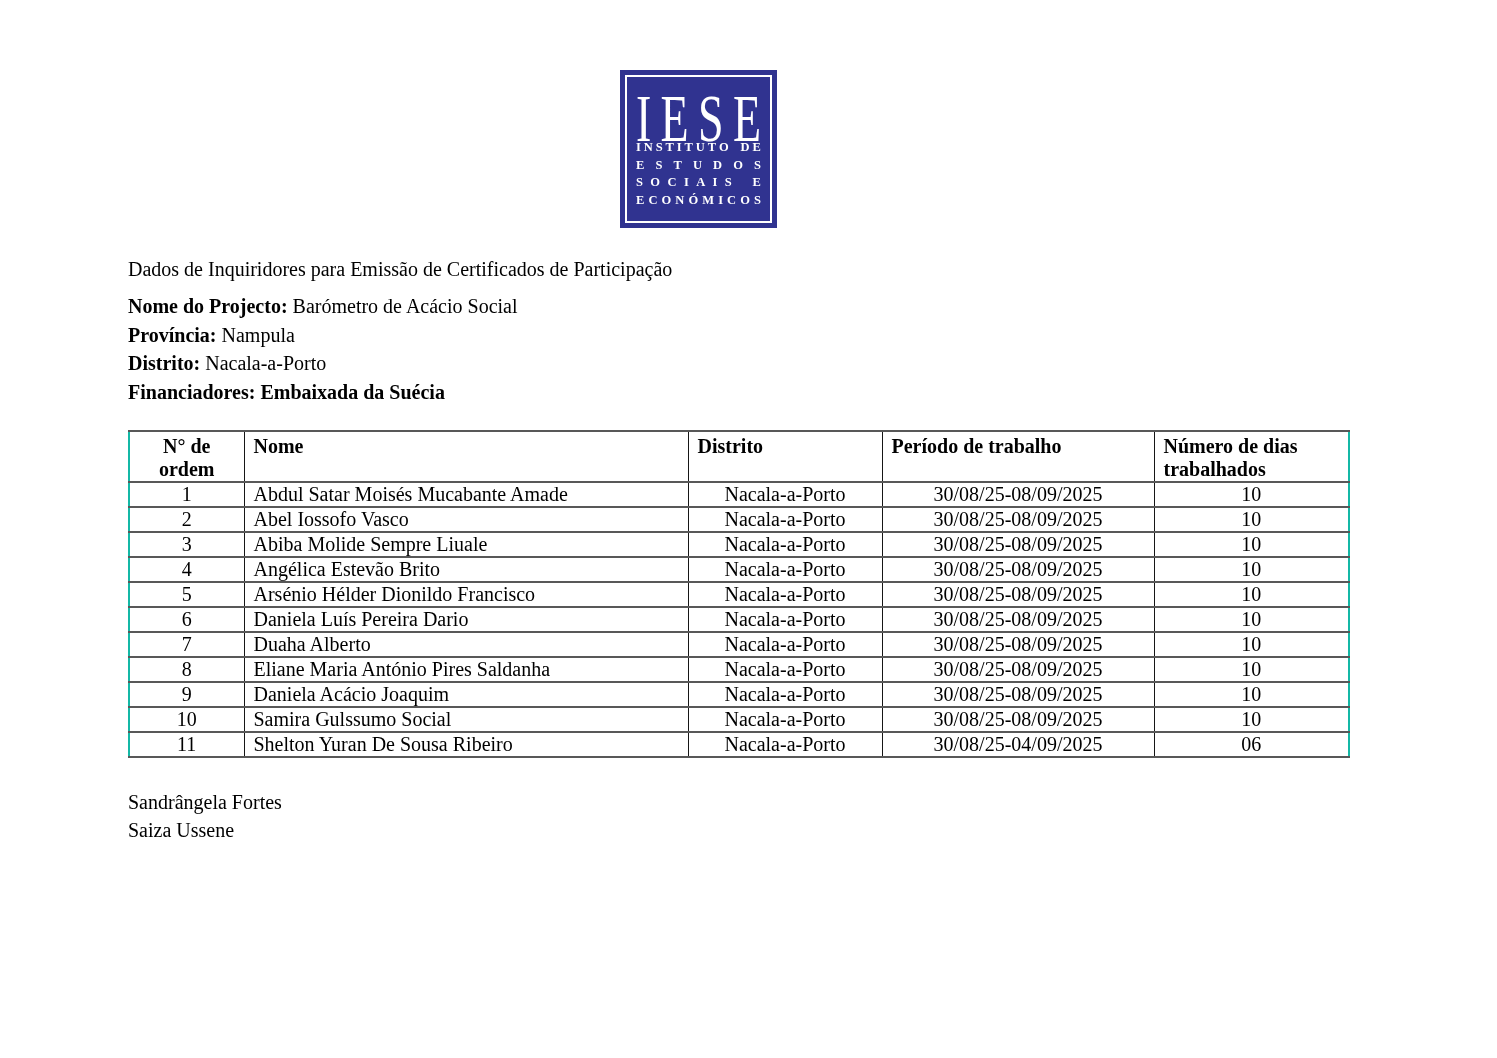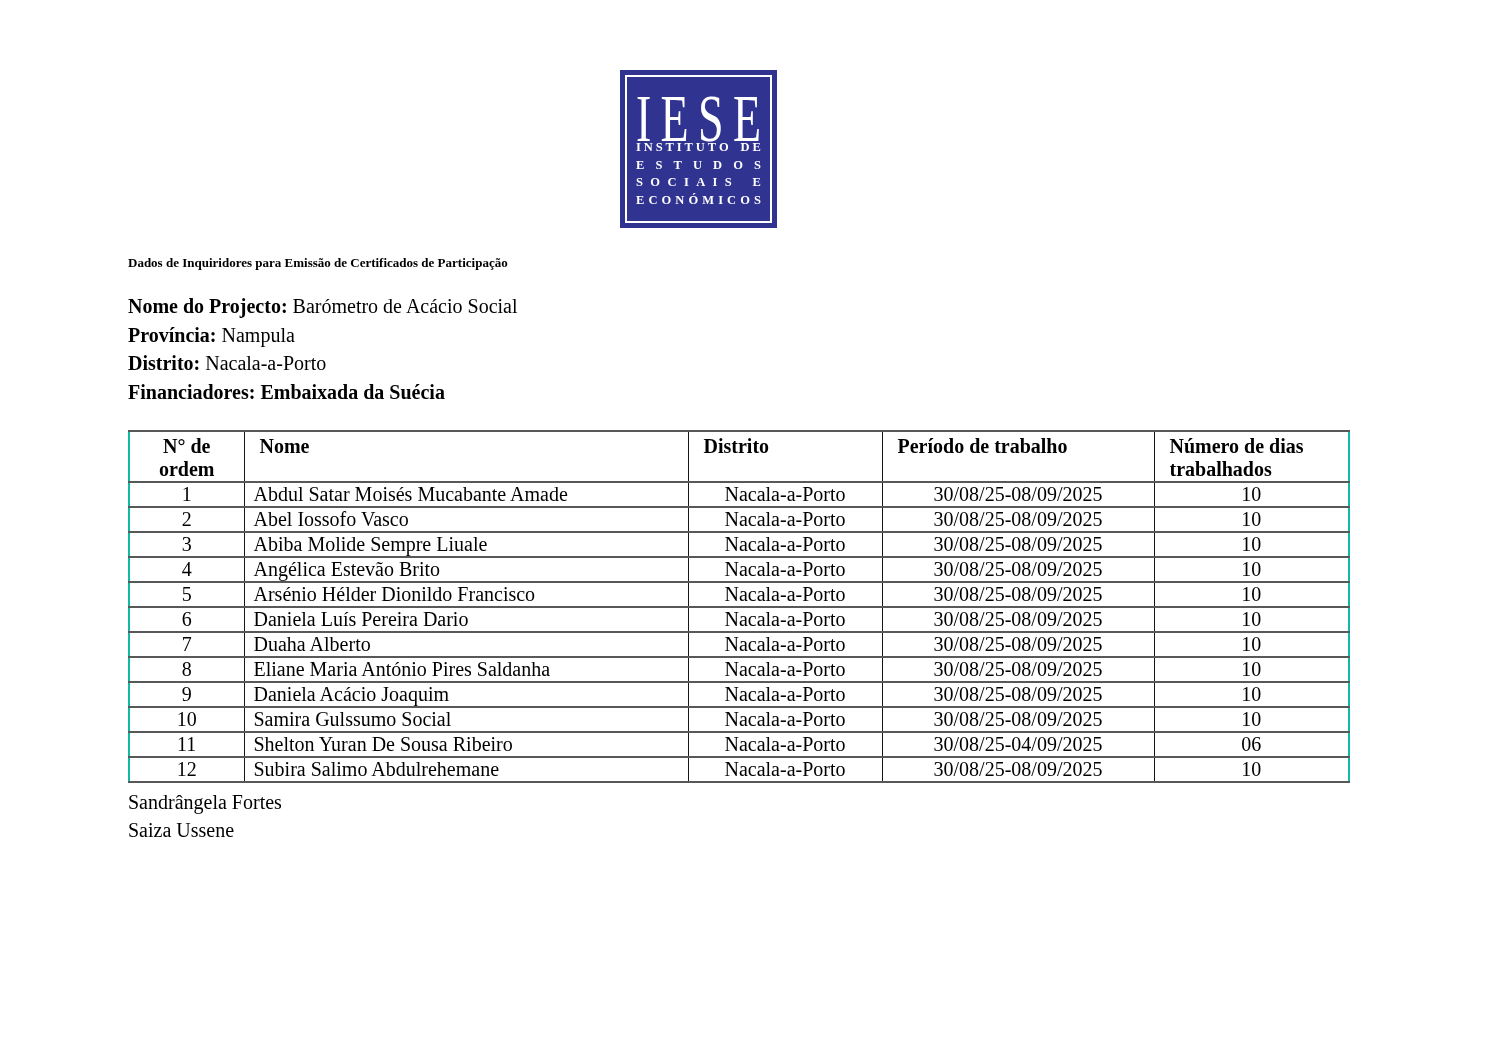--- a/index.html
+++ b/index.html
@@ -36,22 +36,22 @@
   .logo-lines { display:flex; flex-direction:column; gap:4.5px; }
   .logo-line {
     display:flex; justify-content:space-between;
     color:#ffffff;
     font-size:12.5px; line-height:13px; font-weight:700;
   }
   .logo-line span, .logo-acronym span { display:inline-block; }
 
   
   .doc-title {
-    position:absolute; left:128px; top:251px;
-    font-size:13px; font-weight:700; line-height:24px;
+    position:absolute; left:128px; top:257px;
+    font-size:20px; font-weight:400; line-height:24px;
   }
   .info-block {
     position:absolute; left:128px; top:292px;
     font-size:20px; line-height:28.6px;
   }
   .info-label { font-weight:700;margin-top:24px; }
   .info-value { font-weight:400; }
   .info-value.bold { font-weight:700;margin-top:8px; }
 
   
@@ -65,21 +65,21 @@
   .data-table th, .data-table td {
     border-top:2px solid #585858;
     border-bottom:2px solid #585858;
     border-left:1px solid #161616;
     border-right:1px solid #161616;
     overflow:hidden; white-space:nowrap;
   }
   .data-table th {
     height:47px; vertical-align:top;
     font-weight:700; line-height:23px;
-    padding-top:3px; text-align:left; padding-left:15px;
+    padding-top:3px; text-align:left; padding-left:9px;
     white-space:normal;
   }
   .data-table th.c1 { text-align:center; padding-left:10px; padding-right:10px; }
   .data-table td {
     height:23px; line-height:23px;
     text-align:center; padding:0;
   }
   .data-table td.c2 { text-align:left; padding-left:9px; }
 
   
@@ -250,27 +250,20 @@
           <td class="c4">30/08/25-08/09/2025</td>
           <td class="c5">10</td>
         </tr>
         <tr>
           <td class="c1">11</td>
           <td class="c2">Shelton Yuran De Sousa Ribeiro</td>
           <td class="c3">Nacala-a-Porto</td>
           <td class="c4">30/08/25-04/09/2025</td>
           <td class="c5">06</td>
         </tr>
-        <tr>
-          <td class="c1">12</td>
-          <td class="c2">Subira Salimo Abdulrehemane</td>
-          <td class="c3">Nacala-a-Porto</td>
-          <td class="c4">30/08/25-08/09/2025</td>
-          <td class="c5">10</td>
-        </tr>
       </tbody>
   </table>
 
   <div class="footer-block">
     <div>Sandrângela Fortes</div>
     <div>Saiza Ussene</div>
   </div>
 
 </div>
 

